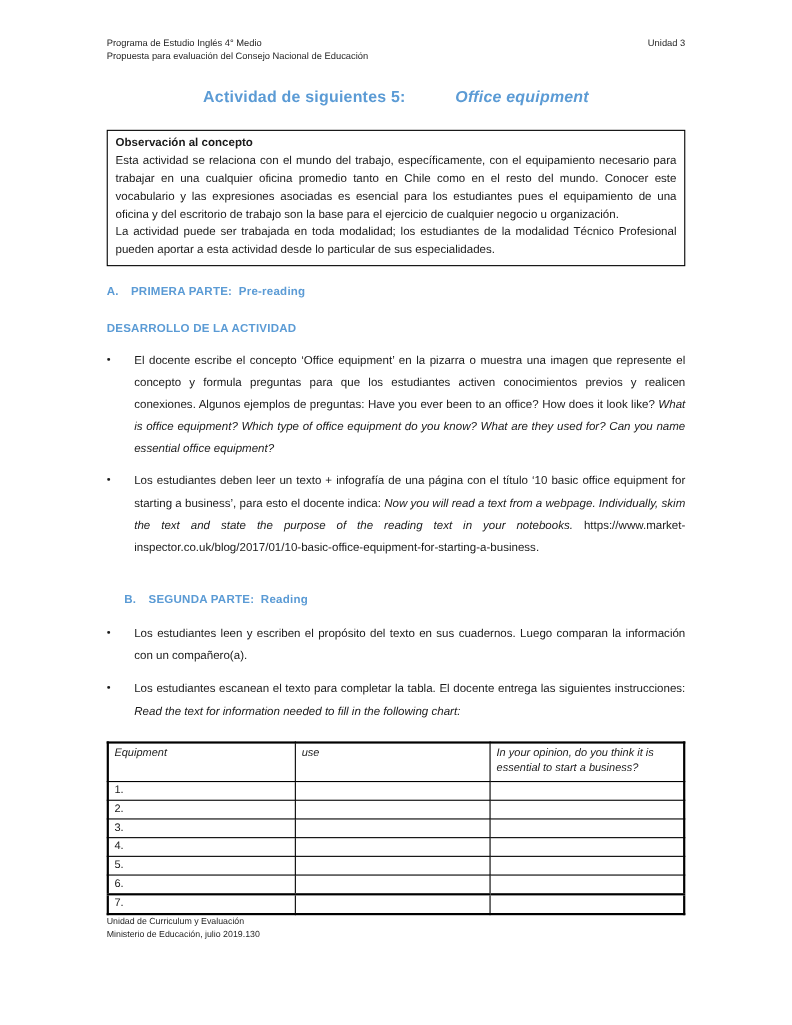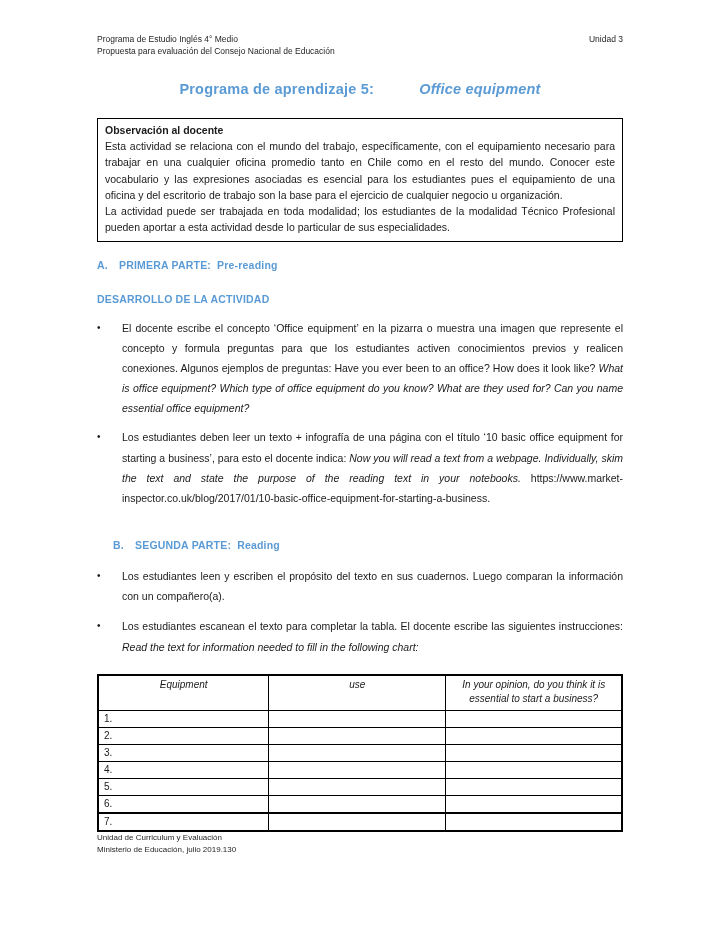--- a/index.html
+++ b/index.html
@@ -90,21 +90,21 @@
     font-size: 10px;
   }
   .chart-table th, .chart-table td {
     border: 1px solid #000000;
     padding: 1px 5px;
     vertical-align: top;
   }
   .chart-table th {
     font-style: italic;
     font-weight: normal;
-    text-align: center;
+    text-align: left;
     line-height: 1.45;
     padding-top: 2px;
     padding-bottom: 3px;
   }
   .chart-table td { height: 17px; line-height: 1.4; }
   .chart-table .col-equip { width: 32.6%; }
   .chart-table .col-use  { width: 33.8%; }
   .chart-table .col-opinion { width: 33.6%; }
   .chart-table tr.last-row td { border-top: 2px solid #000000; }
   
@@ -124,24 +124,24 @@
 <div class="page">
 
   <div class="doc-header">
     <div class="left">
       <div>Programa de Estudio Inglés 4° Medio</div>
       <div>Propuesta para evaluación del Consejo Nacional de Educación</div>
     </div>
     <div class="right">Unidad 3</div>
   </div>
 
-  <div class="doc-title"><span>Programa de aprendizaje 5: </span><span class="italic">Office equipment</span></div>
+  <div class="doc-title"><span>Actividad de siguientes 5: </span><span class="italic">Office equipment</span></div>
 
   <div class="obs-box">
-    <div class="obs-heading">Observación al docente</div>
+    <div class="obs-heading">Observación al concepto</div>
     <div>Esta actividad se relaciona con el mundo del trabajo, específicamente, con el equipamiento necesario para trabajar en una cualquier oficina promedio tanto en Chile como en el resto del mundo. Conocer este vocabulario y las expresiones asociadas es esencial para los estudiantes pues el equipamiento de una oficina y del escritorio de trabajo son la base para el ejercicio de cualquier negocio u organización.</div>
     <div>La actividad puede ser trabajada en toda modalidad; los estudiantes de la modalidad Técnico Profesional pueden aportar a esta actividad desde lo particular de sus especialidades.</div>
   </div>
 
   <div class="section-heading h-part"><span class="letter">A.</span><span class="label">PRIMERA PARTE:</span><span>Pre-reading</span></div>
 
   <div class="section-heading h-development">DESARROLLO DE LA ACTIVIDAD</div>
 
   <div class="bullet b1">
     <span class="dot">•</span>
@@ -155,21 +155,21 @@
 
   <div class="section-heading h-part h-part-b"><span class="letter">B.</span><span class="label">SEGUNDA PARTE:</span><span>Reading</span></div>
 
   <div class="bullet b3">
     <span class="dot">•</span>
     <span class="text"><span>Los estudiantes leen y escriben el propósito del texto en sus cuadernos. Luego comparan la información con un compañero(a).</span></span>
   </div>
 
   <div class="bullet b4">
     <span class="dot">•</span>
-    <span class="text"><span>Los estudiantes escanean el texto para completar la tabla. El docente escribe las siguientes instrucciones: </span><span class="italic">Read the text for information needed to fill in the following chart:</span></span>
+    <span class="text"><span>Los estudiantes escanean el texto para completar la tabla. El docente entrega las siguientes instrucciones: </span><span class="italic">Read the text for information needed to fill in the following chart:</span></span>
   </div>
 
   <table class="chart-table">
     <thead>
       <tr>
         <th class="col-equip">Equipment</th>
         <th class="col-use">use</th>
         <th class="col-opinion">In your opinion, do you think it is essential to start a business?</th>
       </tr>
     </thead>

